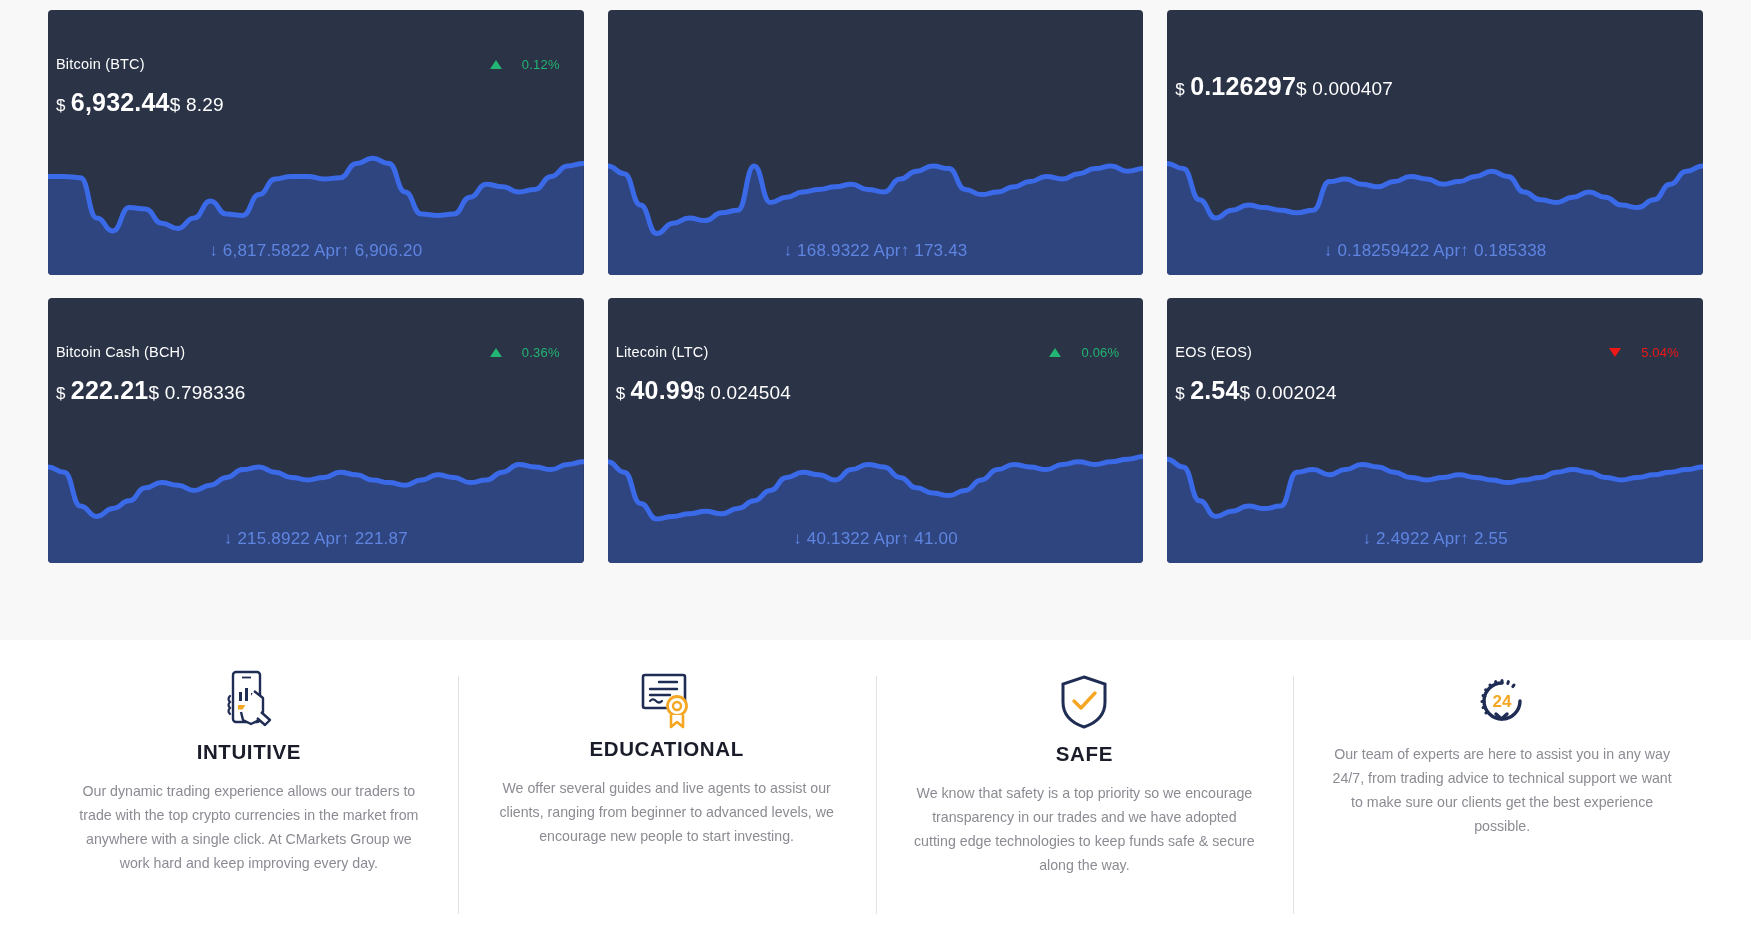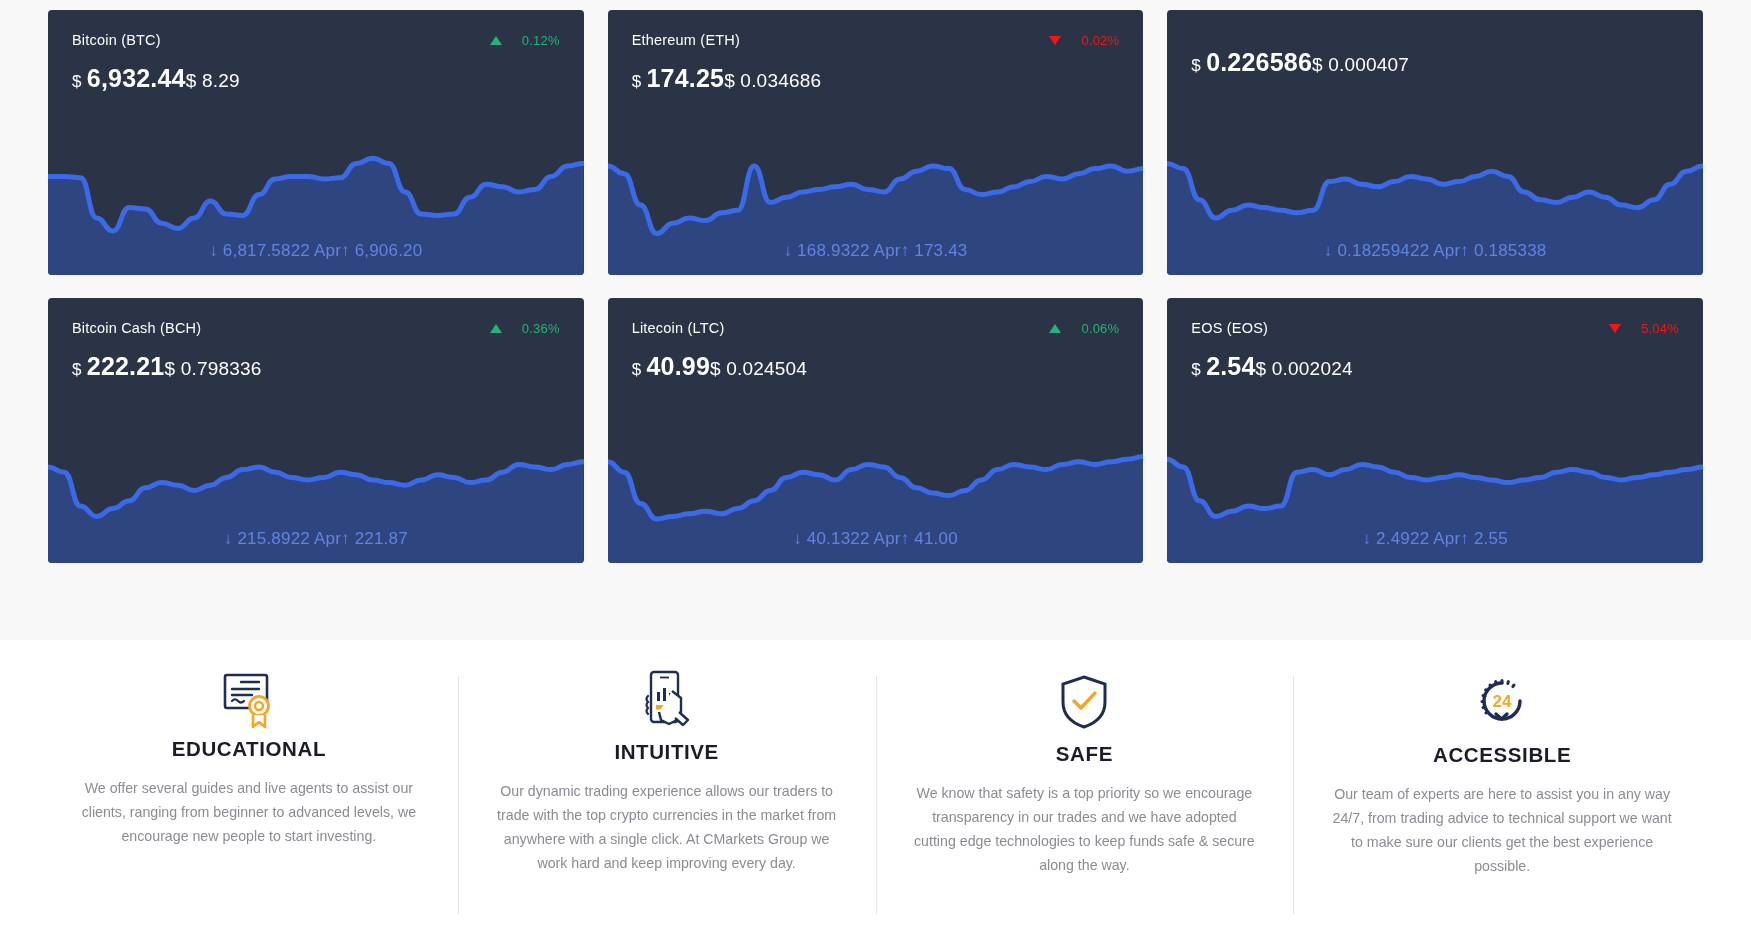--- a/index.html
+++ b/index.html
@@ -27,23 +27,24 @@
   }
   .card {
     background: #2b3347;
     border-radius: 4px;
     position: relative;
     overflow: hidden;
     display: flex;
     flex-direction: column;
   }
   .card-head {
-    padding: 22px 24px 0 24px;
+    padding: 22px 24px 0 8px;
     position: relative;
     z-index: 3;
+    margin-top: 24px;
   }
   .card-row1 {
     display: flex;
     justify-content: space-between;
     align-items: center;
   }
   .coin-name {
     color: #ffffff;
     font-size: 14.5px;
     letter-spacing: .2px;
@@ -180,49 +181,36 @@
       <span>↑ <span>6,906.20</span></span>
     </div>
         </div>
         <div class="card">
     <div class="chart-wrap">
       <svg viewBox="0 0 1000 160" preserveAspectRatio="none">
         <path d="M 0.0 51.0 C 15.2 51.0, 15.2 58.8, 30.3 58.8 C 45.5 58.8, 45.5 90.0, 60.6 90.0 C 75.8 90.0, 75.8 118.6, 90.9 118.6 C 106.1 118.6, 106.1 108.2, 121.2 108.2 C 136.4 108.2, 136.4 103.0, 151.5 103.0 C 166.7 103.0, 166.7 105.6, 181.8 105.6 C 197.0 105.6, 197.0 97.8, 212.1 97.8 C 227.3 97.8, 227.3 95.2, 242.4 95.2 C 257.6 95.2, 257.6 51.0, 272.7 51.0 C 287.9 51.0, 287.9 87.4, 303.0 87.4 C 318.2 87.4, 318.2 82.2, 333.3 82.2 C 348.5 82.2, 348.5 77.0, 363.6 77.0 C 378.8 77.0, 378.8 74.4, 393.9 74.4 C 409.1 74.4, 409.1 71.8, 424.2 71.8 C 439.4 71.8, 439.4 69.2, 454.5 69.2 C 469.7 69.2, 469.7 74.4, 484.8 74.4 C 500.0 74.4, 500.0 77.0, 515.2 77.0 C 530.3 77.0, 530.3 64.0, 545.5 64.0 C 560.6 64.0, 560.6 56.2, 575.8 56.2 C 590.9 56.2, 590.9 51.0, 606.1 51.0 C 621.2 51.0, 621.2 53.6, 636.4 53.6 C 651.5 53.6, 651.5 74.4, 666.7 74.4 C 681.8 74.4, 681.8 79.6, 697.0 79.6 C 712.1 79.6, 712.1 77.0, 727.3 77.0 C 742.4 77.0, 742.4 71.8, 757.6 71.8 C 772.7 71.8, 772.7 66.6, 787.9 66.6 C 803.0 66.6, 803.0 61.4, 818.2 61.4 C 833.3 61.4, 833.3 64.0, 848.5 64.0 C 863.6 64.0, 863.6 58.8, 878.8 58.8 C 893.9 58.8, 893.9 53.6, 909.1 53.6 C 924.2 53.6, 924.2 51.0, 939.4 51.0 C 954.5 51.0, 954.5 56.2, 969.7 56.2 C 984.8 56.2, 984.8 53.6, 1000.0 53.6 L 1000 160 L 0 160 Z" fill="#2f4580"></path>
         <path d="M 0.0 51.0 C 15.2 51.0, 15.2 58.8, 30.3 58.8 C 45.5 58.8, 45.5 90.0, 60.6 90.0 C 75.8 90.0, 75.8 118.6, 90.9 118.6 C 106.1 118.6, 106.1 108.2, 121.2 108.2 C 136.4 108.2, 136.4 103.0, 151.5 103.0 C 166.7 103.0, 166.7 105.6, 181.8 105.6 C 197.0 105.6, 197.0 97.8, 212.1 97.8 C 227.3 97.8, 227.3 95.2, 242.4 95.2 C 257.6 95.2, 257.6 51.0, 272.7 51.0 C 287.9 51.0, 287.9 87.4, 303.0 87.4 C 318.2 87.4, 318.2 82.2, 333.3 82.2 C 348.5 82.2, 348.5 77.0, 363.6 77.0 C 378.8 77.0, 378.8 74.4, 393.9 74.4 C 409.1 74.4, 409.1 71.8, 424.2 71.8 C 439.4 71.8, 439.4 69.2, 454.5 69.2 C 469.7 69.2, 469.7 74.4, 484.8 74.4 C 500.0 74.4, 500.0 77.0, 515.2 77.0 C 530.3 77.0, 530.3 64.0, 545.5 64.0 C 560.6 64.0, 560.6 56.2, 575.8 56.2 C 590.9 56.2, 590.9 51.0, 606.1 51.0 C 621.2 51.0, 621.2 53.6, 636.4 53.6 C 651.5 53.6, 651.5 74.4, 666.7 74.4 C 681.8 74.4, 681.8 79.6, 697.0 79.6 C 712.1 79.6, 712.1 77.0, 727.3 77.0 C 742.4 77.0, 742.4 71.8, 757.6 71.8 C 772.7 71.8, 772.7 66.6, 787.9 66.6 C 803.0 66.6, 803.0 61.4, 818.2 61.4 C 833.3 61.4, 833.3 64.0, 848.5 64.0 C 863.6 64.0, 863.6 58.8, 878.8 58.8 C 893.9 58.8, 893.9 53.6, 909.1 53.6 C 924.2 53.6, 924.2 51.0, 939.4 51.0 C 954.5 51.0, 954.5 56.2, 969.7 56.2 C 984.8 56.2, 984.8 53.6, 1000.0 53.6" fill="none" stroke="#3b6ae8" stroke-width="5" vector-effect="non-scaling-stroke" stroke-linejoin="round" stroke-linecap="round"></path>
       </svg>
     </div>
-    <div class="card-head">
-      <div class="card-row1">
-        <span class="coin-name">Ethereum (ETH)</span>
-        <span class="change down">
-          <i class="tri down"></i>
-          <span>0.02%</span>
-        </span>
-      </div>
-      <div class="card-row2">
-        <span class="price-main"><span>$</span> <b>174.25</b></span>
-        <span class="price-alt">$ 0.034686</span>
-      </div>
-    </div>
     <div class="card-foot">
       <span>↓ <span>168.93</span></span>
       <span class="mid">22 Apr</span>
       <span>↑ <span>173.43</span></span>
     </div>
         </div>
         <div class="card">
     <div class="chart-wrap">
       <svg viewBox="0 0 1000 160" preserveAspectRatio="none">
         <path d="M 0.0 48.4 C 15.2 48.4, 15.2 53.6, 30.3 53.6 C 45.5 53.6, 45.5 84.8, 60.6 84.8 C 75.8 84.8, 75.8 103.0, 90.9 103.0 C 106.1 103.0, 106.1 95.2, 121.2 95.2 C 136.4 95.2, 136.4 90.0, 151.5 90.0 C 166.7 90.0, 166.7 92.6, 181.8 92.6 C 197.0 92.6, 197.0 95.2, 212.1 95.2 C 227.3 95.2, 227.3 97.8, 242.4 97.8 C 257.6 97.8, 257.6 95.2, 272.7 95.2 C 287.9 95.2, 287.9 66.6, 303.0 66.6 C 318.2 66.6, 318.2 64.0, 333.3 64.0 C 348.5 64.0, 348.5 69.2, 363.6 69.2 C 378.8 69.2, 378.8 71.8, 393.9 71.8 C 409.1 71.8, 409.1 66.6, 424.2 66.6 C 439.4 66.6, 439.4 61.4, 454.5 61.4 C 469.7 61.4, 469.7 64.0, 484.8 64.0 C 500.0 64.0, 500.0 69.2, 515.2 69.2 C 530.3 69.2, 530.3 66.6, 545.5 66.6 C 560.6 66.6, 560.6 61.4, 575.8 61.4 C 590.9 61.4, 590.9 56.2, 606.1 56.2 C 621.2 56.2, 621.2 61.4, 636.4 61.4 C 651.5 61.4, 651.5 77.0, 666.7 77.0 C 681.8 77.0, 681.8 84.8, 697.0 84.8 C 712.1 84.8, 712.1 87.4, 727.3 87.4 C 742.4 87.4, 742.4 82.2, 757.6 82.2 C 772.7 82.2, 772.7 77.0, 787.9 77.0 C 803.0 77.0, 803.0 82.2, 818.2 82.2 C 833.3 82.2, 833.3 90.0, 848.5 90.0 C 863.6 90.0, 863.6 92.6, 878.8 92.6 C 893.9 92.6, 893.9 84.8, 909.1 84.8 C 924.2 84.8, 924.2 69.2, 939.4 69.2 C 954.5 69.2, 954.5 56.2, 969.7 56.2 C 984.8 56.2, 984.8 51.0, 1000.0 51.0 L 1000 160 L 0 160 Z" fill="#2f4580"></path>
         <path d="M 0.0 48.4 C 15.2 48.4, 15.2 53.6, 30.3 53.6 C 45.5 53.6, 45.5 84.8, 60.6 84.8 C 75.8 84.8, 75.8 103.0, 90.9 103.0 C 106.1 103.0, 106.1 95.2, 121.2 95.2 C 136.4 95.2, 136.4 90.0, 151.5 90.0 C 166.7 90.0, 166.7 92.6, 181.8 92.6 C 197.0 92.6, 197.0 95.2, 212.1 95.2 C 227.3 95.2, 227.3 97.8, 242.4 97.8 C 257.6 97.8, 257.6 95.2, 272.7 95.2 C 287.9 95.2, 287.9 66.6, 303.0 66.6 C 318.2 66.6, 318.2 64.0, 333.3 64.0 C 348.5 64.0, 348.5 69.2, 363.6 69.2 C 378.8 69.2, 378.8 71.8, 393.9 71.8 C 409.1 71.8, 409.1 66.6, 424.2 66.6 C 439.4 66.6, 439.4 61.4, 454.5 61.4 C 469.7 61.4, 469.7 64.0, 484.8 64.0 C 500.0 64.0, 500.0 69.2, 515.2 69.2 C 530.3 69.2, 530.3 66.6, 545.5 66.6 C 560.6 66.6, 560.6 61.4, 575.8 61.4 C 590.9 61.4, 590.9 56.2, 606.1 56.2 C 621.2 56.2, 621.2 61.4, 636.4 61.4 C 651.5 61.4, 651.5 77.0, 666.7 77.0 C 681.8 77.0, 681.8 84.8, 697.0 84.8 C 712.1 84.8, 712.1 87.4, 727.3 87.4 C 742.4 87.4, 742.4 82.2, 757.6 82.2 C 772.7 82.2, 772.7 77.0, 787.9 77.0 C 803.0 77.0, 803.0 82.2, 818.2 82.2 C 833.3 82.2, 833.3 90.0, 848.5 90.0 C 863.6 90.0, 863.6 92.6, 878.8 92.6 C 893.9 92.6, 893.9 84.8, 909.1 84.8 C 924.2 84.8, 924.2 69.2, 939.4 69.2 C 954.5 69.2, 954.5 56.2, 969.7 56.2 C 984.8 56.2, 984.8 51.0, 1000.0 51.0" fill="none" stroke="#3b6ae8" stroke-width="5" vector-effect="non-scaling-stroke" stroke-linejoin="round" stroke-linecap="round"></path>
       </svg>
     </div>
     <div class="card-head">
       <div class="card-row2">
-        <span class="price-main"><span>$</span> <b>0.226586</b></span>
+        <span class="price-main"><span>$</span> <b>0.126297</b></span>
         <span class="price-alt">$ 0.000407</span>
       </div>
     </div>
     <div class="card-foot">
       <span>↓ <span>0.182594</span></span>
       <span class="mid">22 Apr</span>
       <span>↑ <span>0.185338</span></span>
     </div>
         </div>
         <div class="card">
@@ -300,53 +288,53 @@
     <div class="card-foot">
       <span>↓ <span>2.49</span></span>
       <span class="mid">22 Apr</span>
       <span>↑ <span>2.55</span></span>
     </div>
         </div>
       </div>
   </section>
 
   <section class="features" id="features">
-      <div class="feature f2">
-    <div class="feature-icon">
-          <svg width="60" height="60" viewBox="0 0 60 60">
-      <rect x="6" y="5" width="42" height="33" rx="2" fill="#fff" stroke="#1f2d54" stroke-width="2.6"></rect>
-      <line x1="22" y1="12" x2="40" y2="12" stroke="#1f2d54" stroke-width="2.4" stroke-linecap="round"></line>
-      <line x1="13" y1="19" x2="40" y2="19" stroke="#1f2d54" stroke-width="2.4" stroke-linecap="round"></line>
-      <line x1="13" y1="25" x2="33" y2="25" stroke="#1f2d54" stroke-width="2.4" stroke-linecap="round"></line>
-      <path d="M13 31 q3 -3 6 0 t6 0" fill="none" stroke="#1f2d54" stroke-width="2.2" stroke-linecap="round"></path>
-      <circle cx="40" cy="36" r="9.5" fill="#fff" stroke="#f5a623" stroke-width="2.8"></circle>
-      <circle cx="40" cy="36" r="4" fill="#fff" stroke="#f5a623" stroke-width="2.4"></circle>
-      <path d="M34 45 L34 57 L40 52 L46 57 L46 45" fill="#fff" stroke="#f5a623" stroke-width="2.6" stroke-linejoin="round"></path>
-    </svg>
-        </div>
-    <div class="feature-title">EDUCATIONAL</div>
-    <div class="feature-text">We offer several guides and live agents to assist our clients, ranging from beginner to advanced levels, we encourage new people to start investing.</div>
-      </div>
       <div class="feature f1">
     <div class="feature-icon">
           <svg width="56" height="62" viewBox="0 0 56 62">
       <rect x="12" y="4" width="27" height="50" rx="3" fill="#fff" stroke="#1f2d54" stroke-width="2.4"></rect>
       <line x1="21" y1="9.5" x2="30" y2="9.5" stroke="#1f2d54" stroke-width="1.8"></line>
       <circle cx="25.5" cy="49" r="2.2" fill="none" stroke="#1f2d54" stroke-width="1.6"></circle>
       <rect x="18" y="24" width="3" height="9" fill="#1f2d54"></rect>
       <rect x="24" y="20" width="3" height="13" fill="#1f2d54"></rect>
       <rect x="30" y="25" width="3" height="8" fill="#1f2d54"></rect>
       <rect x="17" y="37" width="19" height="4.5" fill="#f5a623"></rect>
       <path d="M33 23 L42 30 L42 44 L38 52 L30 56 L22 52 L20 44" fill="#fff" stroke="#1f2d54" stroke-width="2.4" stroke-linejoin="round"></path>
       <path d="M9 28 q-3 3 0 6 q-3 3 0 6 q-3 3 0 6" fill="none" stroke="#1f2d54" stroke-width="2.2" stroke-linecap="round"></path>
       <path d="M40 44 L49 52 L44 57 L36 50" fill="#fff" stroke="#1f2d54" stroke-width="2.4" stroke-linejoin="round"></path>
     </svg>
         </div>
     <div class="feature-title">INTUITIVE</div>
     <div class="feature-text">Our dynamic trading experience allows our traders to trade with the top crypto currencies in the market from anywhere with a single click. At CMarkets Group we work hard and keep improving every day.</div>
+      </div>
+      <div class="feature f2">
+    <div class="feature-icon">
+          <svg width="60" height="60" viewBox="0 0 60 60">
+      <rect x="6" y="5" width="42" height="33" rx="2" fill="#fff" stroke="#1f2d54" stroke-width="2.6"></rect>
+      <line x1="22" y1="12" x2="40" y2="12" stroke="#1f2d54" stroke-width="2.4" stroke-linecap="round"></line>
+      <line x1="13" y1="19" x2="40" y2="19" stroke="#1f2d54" stroke-width="2.4" stroke-linecap="round"></line>
+      <line x1="13" y1="25" x2="33" y2="25" stroke="#1f2d54" stroke-width="2.4" stroke-linecap="round"></line>
+      <path d="M13 31 q3 -3 6 0 t6 0" fill="none" stroke="#1f2d54" stroke-width="2.2" stroke-linecap="round"></path>
+      <circle cx="40" cy="36" r="9.5" fill="#fff" stroke="#f5a623" stroke-width="2.8"></circle>
+      <circle cx="40" cy="36" r="4" fill="#fff" stroke="#f5a623" stroke-width="2.4"></circle>
+      <path d="M34 45 L34 57 L40 52 L46 57 L46 45" fill="#fff" stroke="#f5a623" stroke-width="2.6" stroke-linejoin="round"></path>
+    </svg>
+        </div>
+    <div class="feature-title">EDUCATIONAL</div>
+    <div class="feature-text">We offer several guides and live agents to assist our clients, ranging from beginner to advanced levels, we encourage new people to start investing.</div>
       </div>
       <div class="feature f3">
     <div class="feature-icon">
           <svg width="52" height="56" viewBox="0 0 52 56">
       <path d="M26 3 L47 10 V28 C47 41 38 49 26 53 C14 49 5 41 5 28 V10 Z" fill="#fff" stroke="#1f2d54" stroke-width="3"></path>
       <path d="M16 27 L23 34 L37 19" fill="none" stroke="#f5a623" stroke-width="3.4" stroke-linecap="round" stroke-linejoin="round"></path>
     </svg>
         </div>
     <div class="feature-title">SAFE</div>
     <div class="feature-text">We know that safety is a top priority so we encourage transparency in our trades and we have adopted cutting edge technologies to keep funds safe &amp; secure along the way.</div>
@@ -364,18 +352,17 @@
               <line x1="9" y1="29.5" x2="11" y2="29.5"></line>
       <line x1="10" y1="35.6" x2="11.9" y2="34.9"></line>
               <line x1="12.9" y1="41" x2="14.5" y2="39.9"></line>
       <line x1="35.4" y1="9.6" x2="34.8" y2="11.5"></line>
               <line x1="41" y1="13" x2="39.8" y2="14.6"></line>
     </g>
     <path d="M23 42 L28.5 47 L34 42" fill="none" stroke="#1f2d54" stroke-width="3.4" stroke-linecap="round" stroke-linejoin="round"></path>
     <text x="29" y="35" text-anchor="middle" font-family="Liberation Sans, sans-serif" font-size="17" font-weight="bold" fill="#f5a623">24</text>
   </svg>
         </div>
-    <div class="feature-title">ACCESSIBLE</div>
     <div class="feature-text">Our team of experts are here to assist you in any way 24/7, from trading advice to technical support we want to make sure our clients get the best experience possible.</div>
       </div>
     </section>
 
 </div>
 
 </body></html>

